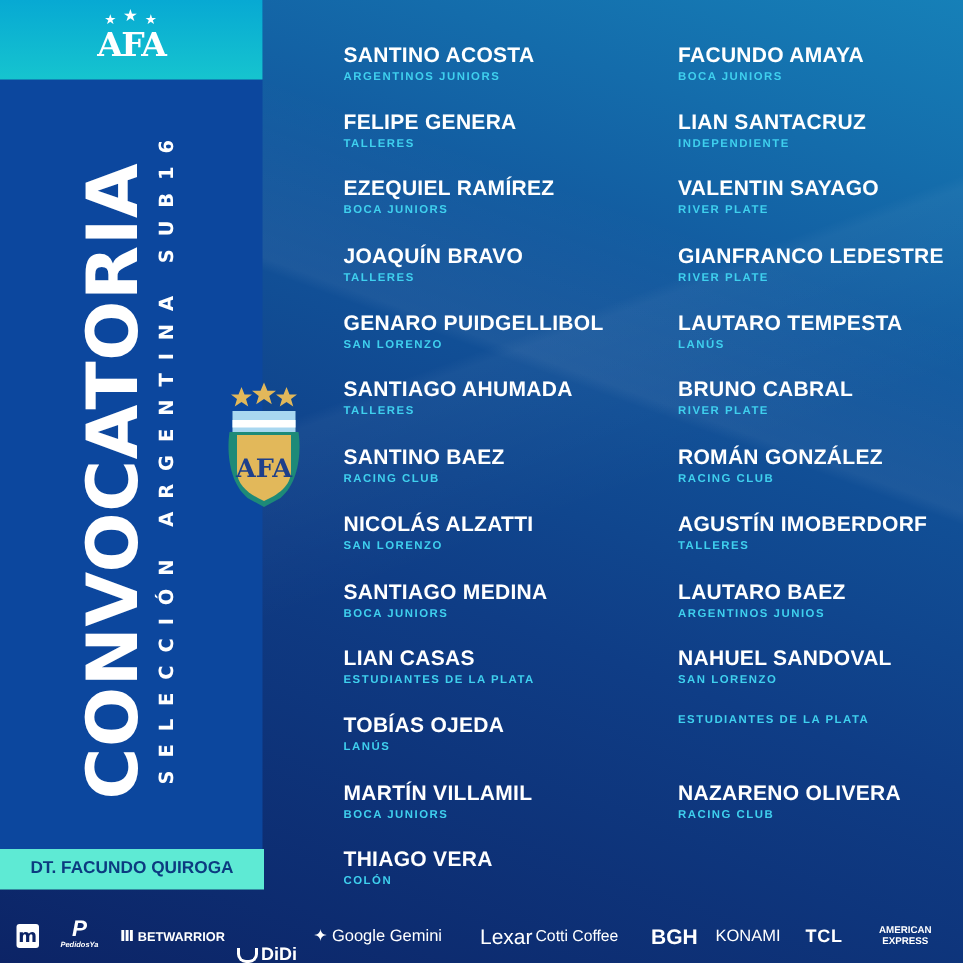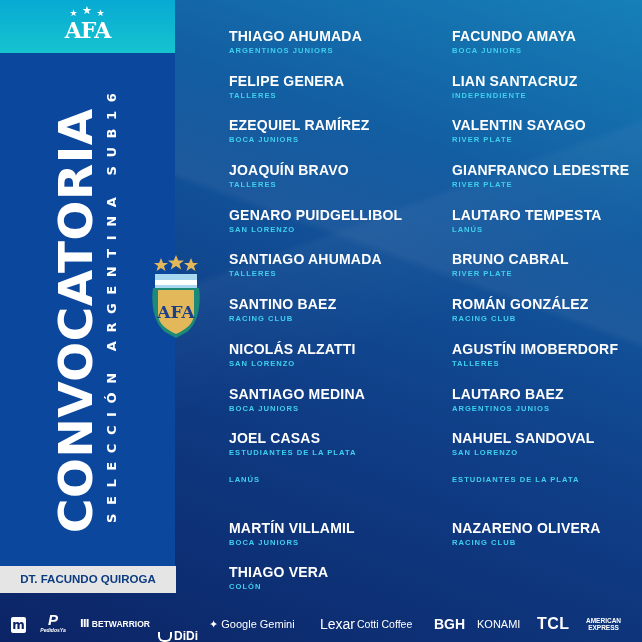--- a/index.html
+++ b/index.html
@@ -17,21 +17,21 @@
   .afa-stars .mid { font-size:11px; position:relative; top:-2px; }
   .afa-mono { position:absolute; top:17px; left:0; width:175px; text-align:center; color:#fff;
     font-family:"DejaVu Serif", serif; font-weight:bold; font-size:22px; letter-spacing:-1px; }
   .title-vert { position:absolute; left:56px; top:533px; transform-origin:0 0; transform:rotate(-90deg);
     color:#fff; font-weight:bold; font-size:47px; letter-spacing:0.5px; white-space:nowrap; width:445px;
     line-height:40px; font-family:"DejaVu Sans", sans-serif; }
   .sub-vert { position:absolute; left:104px; top:523px; transform-origin:0 0; transform:rotate(-90deg);
     color:#fff; font-weight:bold; font-size:13px; letter-spacing:8.6px; white-space:nowrap; line-height:16px;
     font-family:"DejaVu Sans", sans-serif; }
   .crest { position:absolute; left:149px; top:252px; width:54px; height:88px; }
-  .dt-bar { position:absolute; left:0; top:566px; width:176px; height:27px; background:#e5e5e5; }
+  .dt-bar { position:absolute; left:0; top:566px; width:176px; height:27px; background:#5eead4; }
   .dt-bar span { display:block; text-align:center; line-height:27px; color:#0c3b80; font-weight:bold; font-size:11.5px; }
   .players { position:absolute; top:27px; left:229px; }
   .col { position:absolute; top:0; }
   .col.c1 { left:0; } .col.c2 { left:223px; }
   .player { height:44.7px; }
   .pname { color:#fff; font-weight:bold; font-size:14px; line-height:18px; white-space:nowrap; letter-spacing:0.2px; }
   .pclub { color:#3fd0ee; font-weight:bold; font-size:7.6px; line-height:12px; letter-spacing:1px; white-space:nowrap; }
   .sponsors { position:absolute; top:612px; left:0; width:642px; height:24px; }
   .sp { position:absolute; top:0; height:24px; line-height:24px; color:#fff; white-space:nowrap; font-weight:bold; }
 </style>
@@ -62,21 +62,21 @@
   <text x="27" y="66" text-anchor="middle" font-family="DejaVu Serif, serif" font-weight="bold" font-size="17" fill="#1d3f8a">AFA</text>
 </svg>
 
 <div class="dt-bar">
   <span>DT. FACUNDO QUIROGA</span>
 </div>
 
 <div class="players">
   <div class="col c1">
     <div class="player">
-        <div class="pname">THIAGO AHUMADA</div>
+        <div class="pname">SANTINO ACOSTA</div>
         <div class="pclub">ARGENTINOS JUNIORS</div>
       </div>
     <div class="player">
         <div class="pname">FELIPE GENERA</div>
         <div class="pclub">TALLERES</div>
       </div>
     <div class="player">
         <div class="pname">EZEQUIEL RAMÍREZ</div>
         <div class="pclub">BOCA JUNIORS</div>
       </div>
@@ -98,24 +98,25 @@
       </div>
     <div class="player">
         <div class="pname">NICOLÁS ALZATTI</div>
         <div class="pclub">SAN LORENZO</div>
       </div>
     <div class="player">
         <div class="pname">SANTIAGO MEDINA</div>
         <div class="pclub">BOCA JUNIORS</div>
       </div>
     <div class="player">
-        <div class="pname">JOEL CASAS</div>
+        <div class="pname">LIAN CASAS</div>
         <div class="pclub">ESTUDIANTES DE LA PLATA</div>
       </div>
     <div class="player">
+        <div class="pname">TOBÍAS OJEDA</div>
         <div class="pclub">LANÚS</div>
       </div>
     <div class="player">
         <div class="pname">MARTÍN VILLAMIL</div>
         <div class="pclub">BOCA JUNIORS</div>
       </div>
     <div class="player">
         <div class="pname">THIAGO VERA</div>
         <div class="pclub">COLÓN</div>
       </div>
@@ -185,18 +186,18 @@
   <div class="sp" style="left:158px;font-size:12px;margin-top:12px;">
     <span style="display:inline-block;width:10px;height:8px;border:2.5px solid #fff;border-top:none;border-radius:0 0 6px 6px;vertical-align:middle;margin-right:2px;"></span><span>DiDi</span>
   </div>
   <div class="sp" style="left:209px;font-size:11px;font-weight:normal;">
     <span>✦</span> <span>Google Gemini</span>
   </div>
   <div class="sp" style="left:320px;font-size:14px;font-weight:normal;"><span>Lexar</span></div>
   <div class="sp" style="left:357px;font-size:10.5px;font-weight:normal;"><span>Cotti Coffee</span></div>
   <div class="sp" style="left:434px;font-size:14px;"><span>BGH</span></div>
   <div class="sp" style="left:477px;font-size:11px;font-weight:normal;"><span>KONAMI</span></div>
-  <div class="sp" style="left:537px;font-size:16px;font-weight:900;letter-spacing:0.5px;"><span>TCL</span></div>
+  <div class="sp" style="left:537px;font-size:12px;font-weight:900;letter-spacing:0.5px;"><span>TCL</span></div>
   <div class="sp" style="left:586px;font-size:6.5px;text-align:center;line-height:7px;padding-top:5px;">
     <div>AMERICAN</div>
       <div>EXPRESS</div>
   </div>
 </div>
 
 </body></html>

